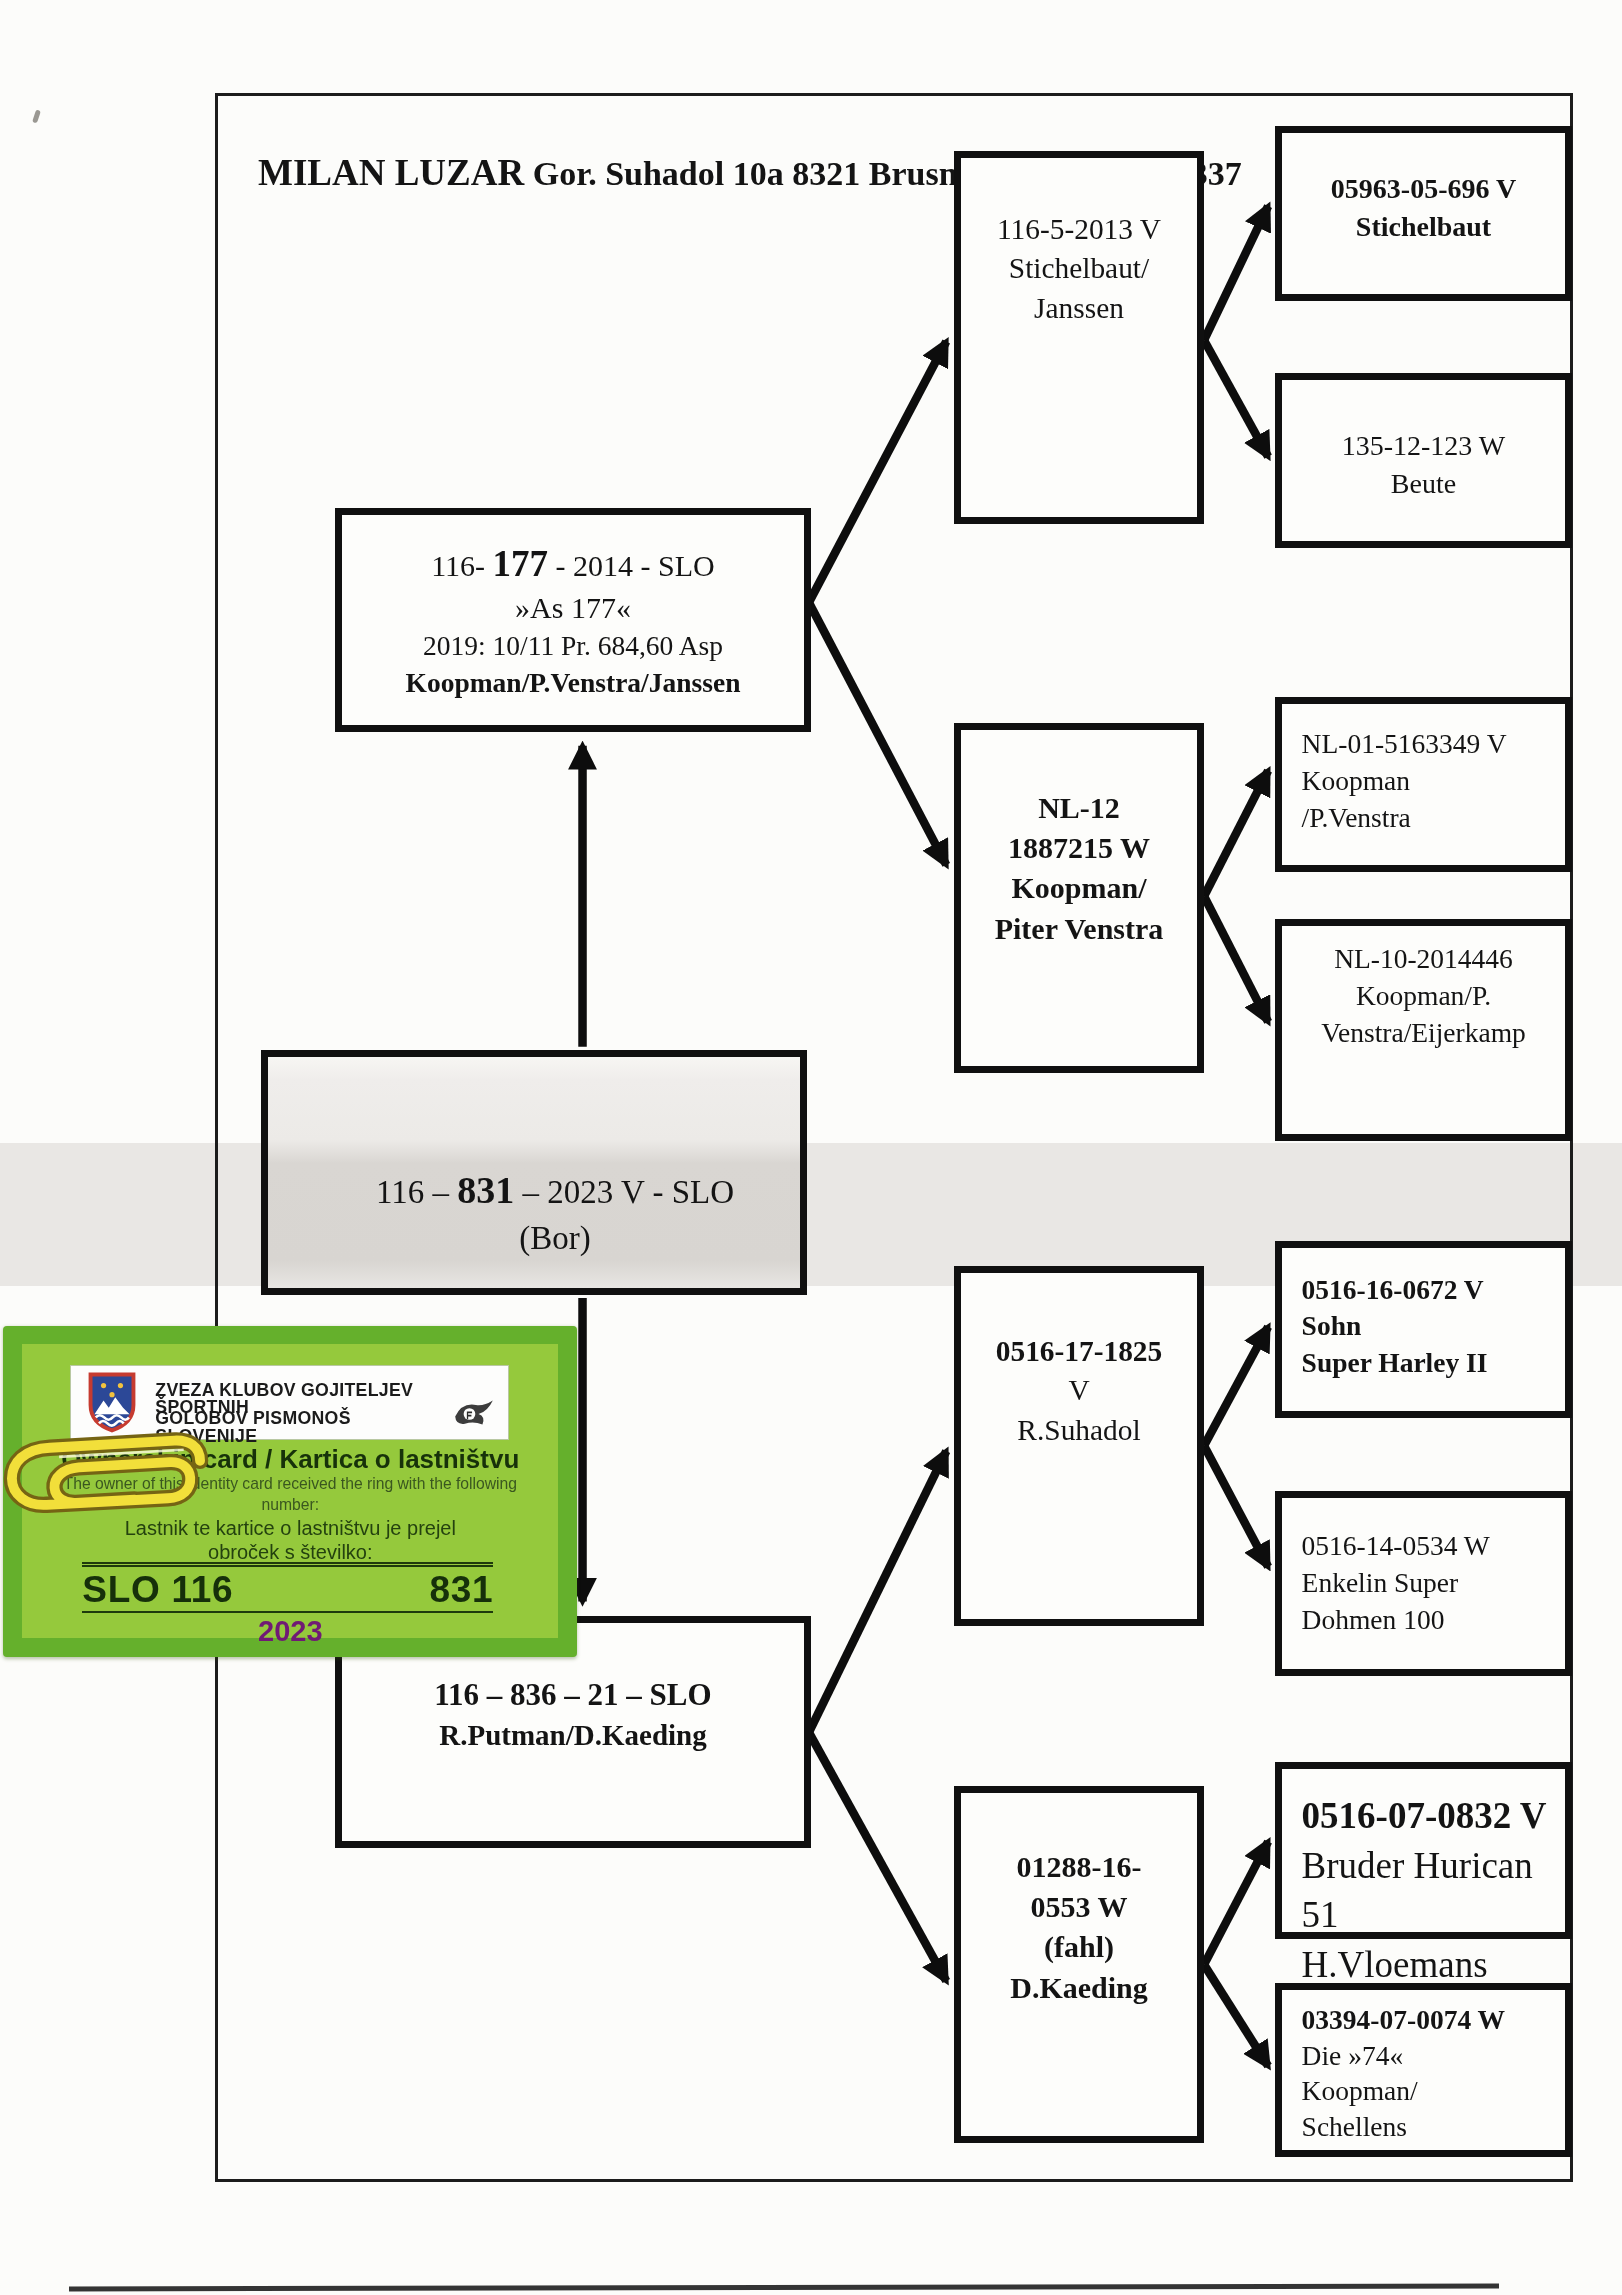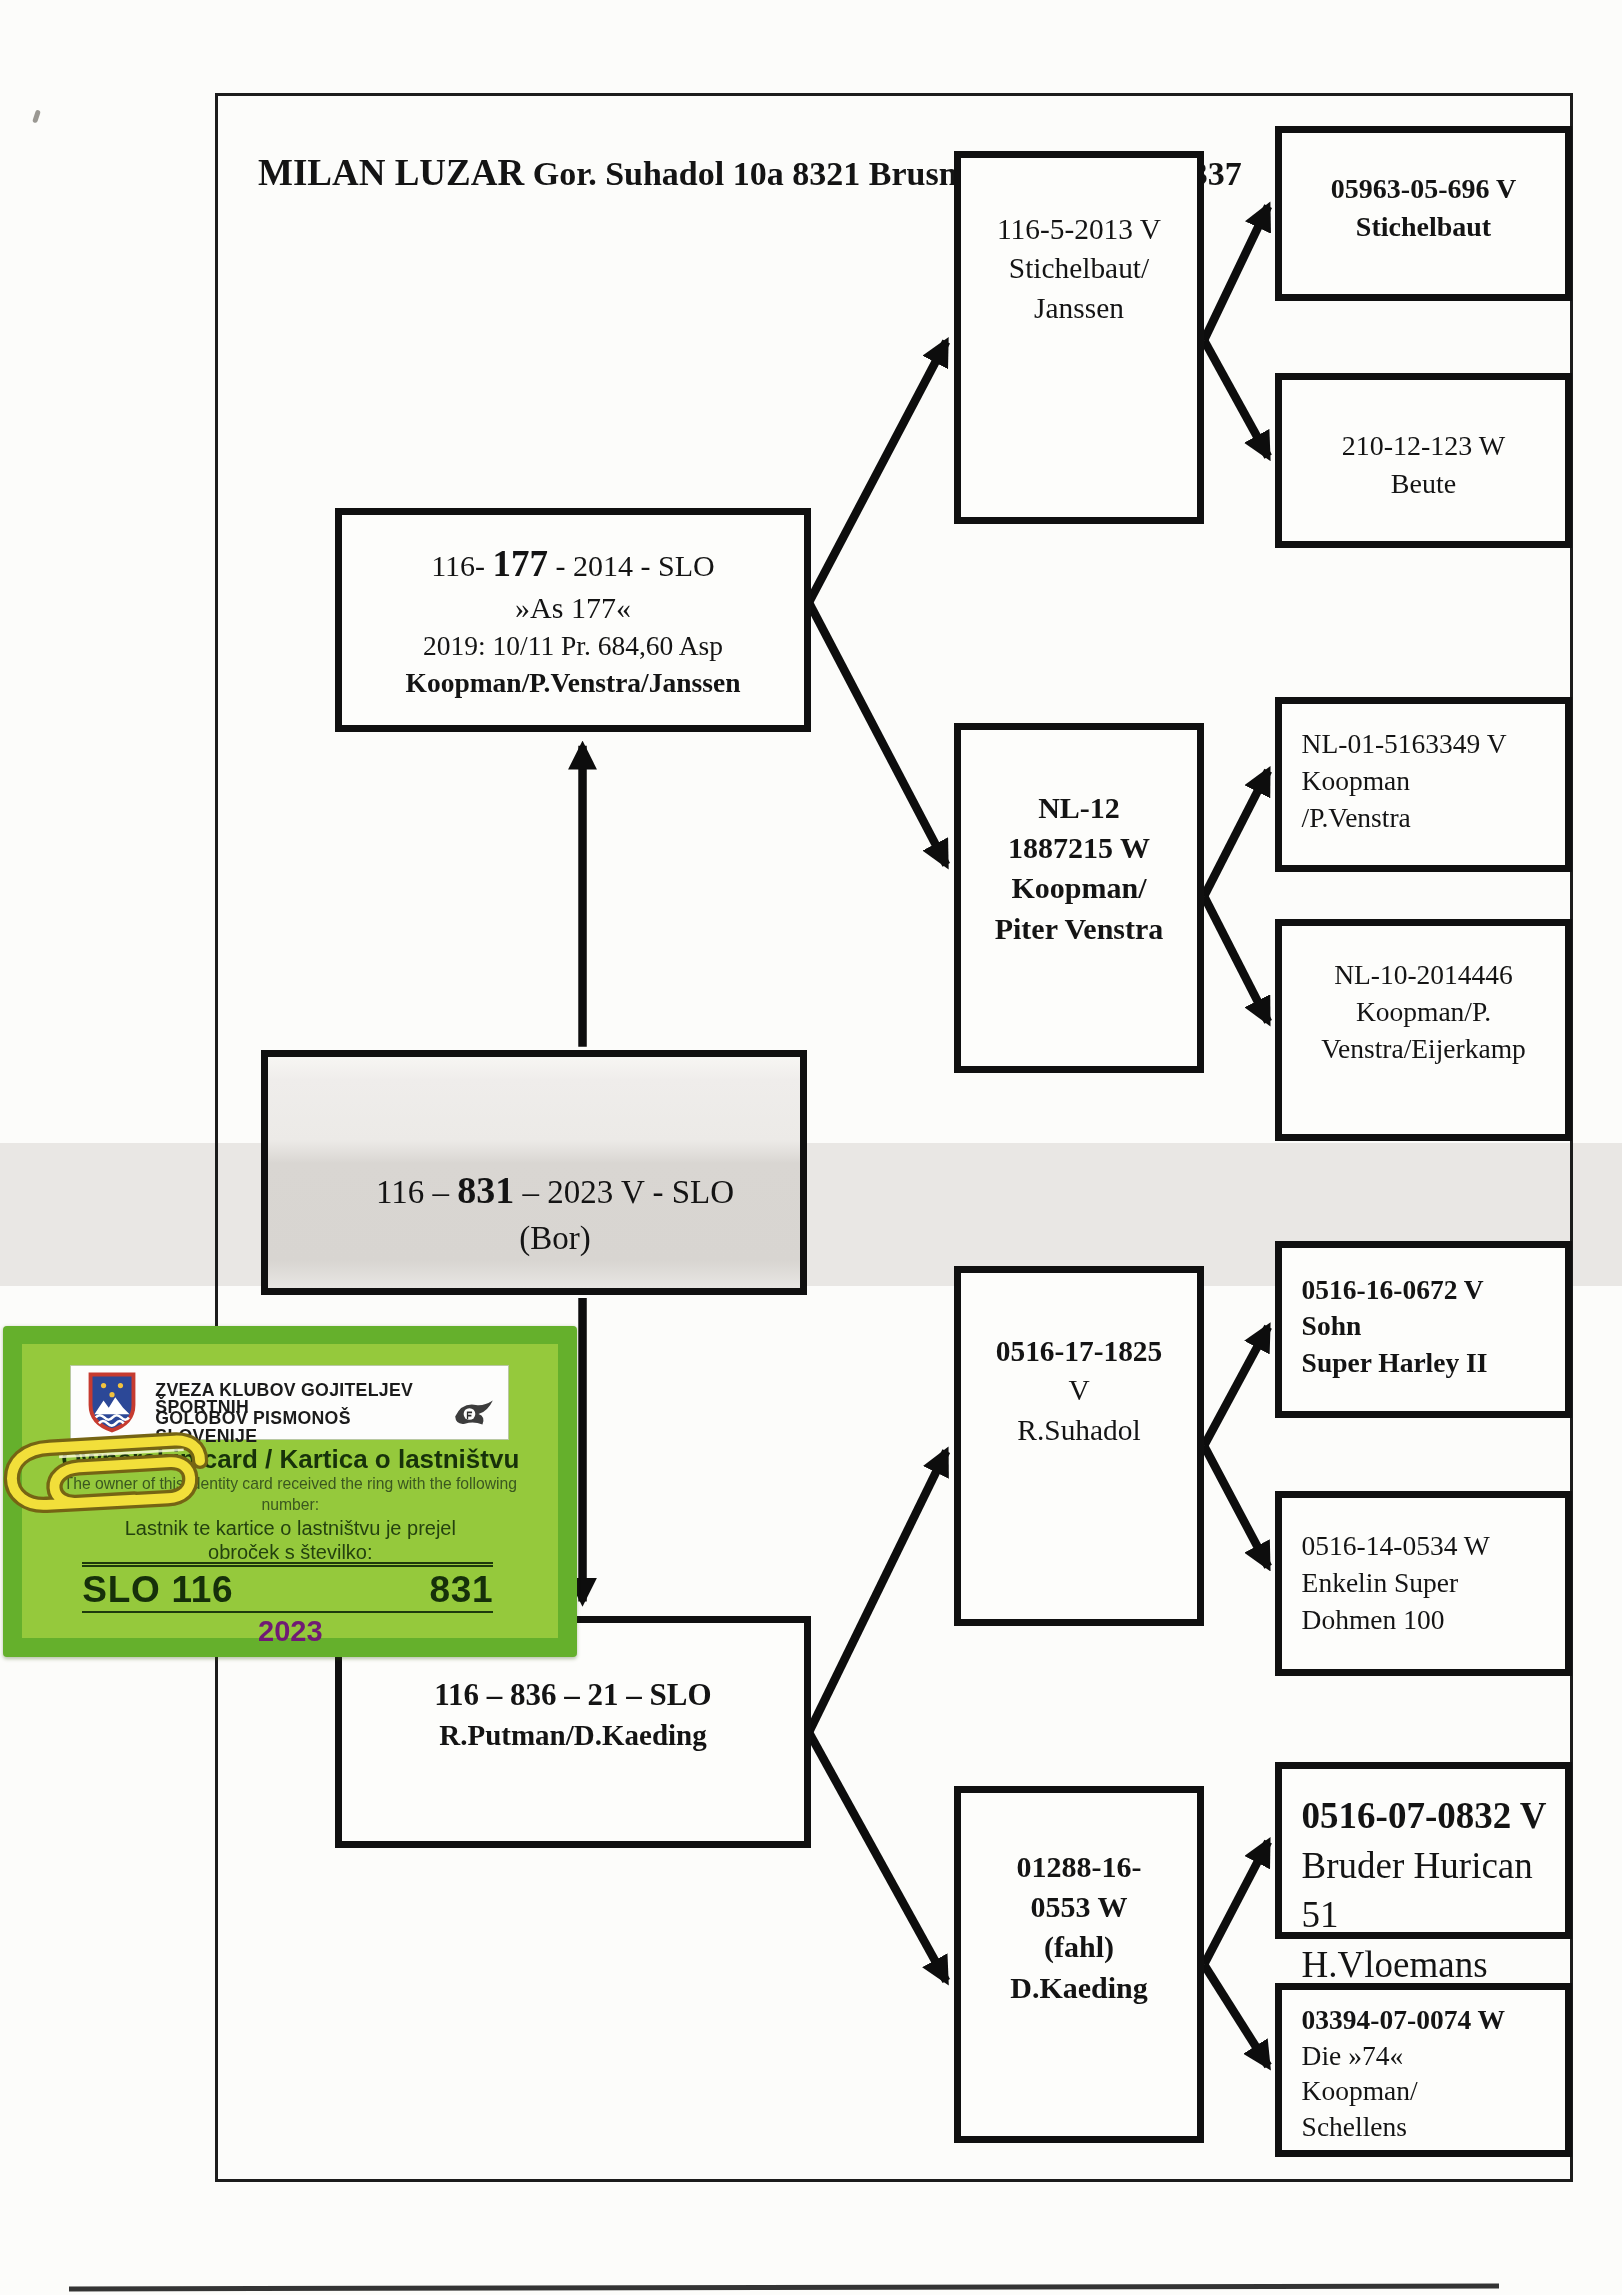--- a/index.html
+++ b/index.html
@@ -136,31 +136,31 @@
     <span class="ln b">(fahl)</span>
     <span class="ln b">D.Kaeding</span>
   </div>
 
   <div class="pbox" style="left:1275px;top:126px;width:297px;height:175px;padding-top:37px;font-size:28px;">
     <span class="ln b">05963-05-696 V</span>
     <span class="ln b">Stichelbaut</span>
   </div>
 
   <div class="pbox" style="left:1275px;top:373px;width:297px;height:175px;padding-top:47px;font-size:28px;">
-    <span class="ln">210-12-123 W</span>
+    <span class="ln">135-12-123 W</span>
     <span class="ln">Beute</span>
   </div>
 
   <div class="pbox leftal" style="left:1275px;top:697px;width:297px;height:175px;padding:22px 0 0 19.6px;font-size:27.5px;">
     <span class="ln">NL-01-5163349 V</span>
     <span class="ln">Koopman</span>
     <span class="ln">/P.Venstra</span>
   </div>
 
-  <div class="pbox" style="left:1275px;top:919px;width:297px;height:222px;padding-top:31px;font-size:27.5px;">
+  <div class="pbox" style="left:1275px;top:919px;width:297px;height:222px;padding-top:15px;font-size:27.5px;">
     <span class="ln">NL-10-2014446</span>
     <span class="ln">Koopman/P.</span>
     <span class="ln">Venstra/Eijerkamp</span>
   </div>
 
   <div class="pbox leftal" style="left:1275px;top:1241px;width:297px;height:177px;padding:23.6px 0 0 19.6px;font-size:27.5px;">
     <span class="ln b">0516-16-0672 V</span>
     <span class="ln b">Sohn</span>
     <span class="ln b">Super Harley II</span>
   </div>

